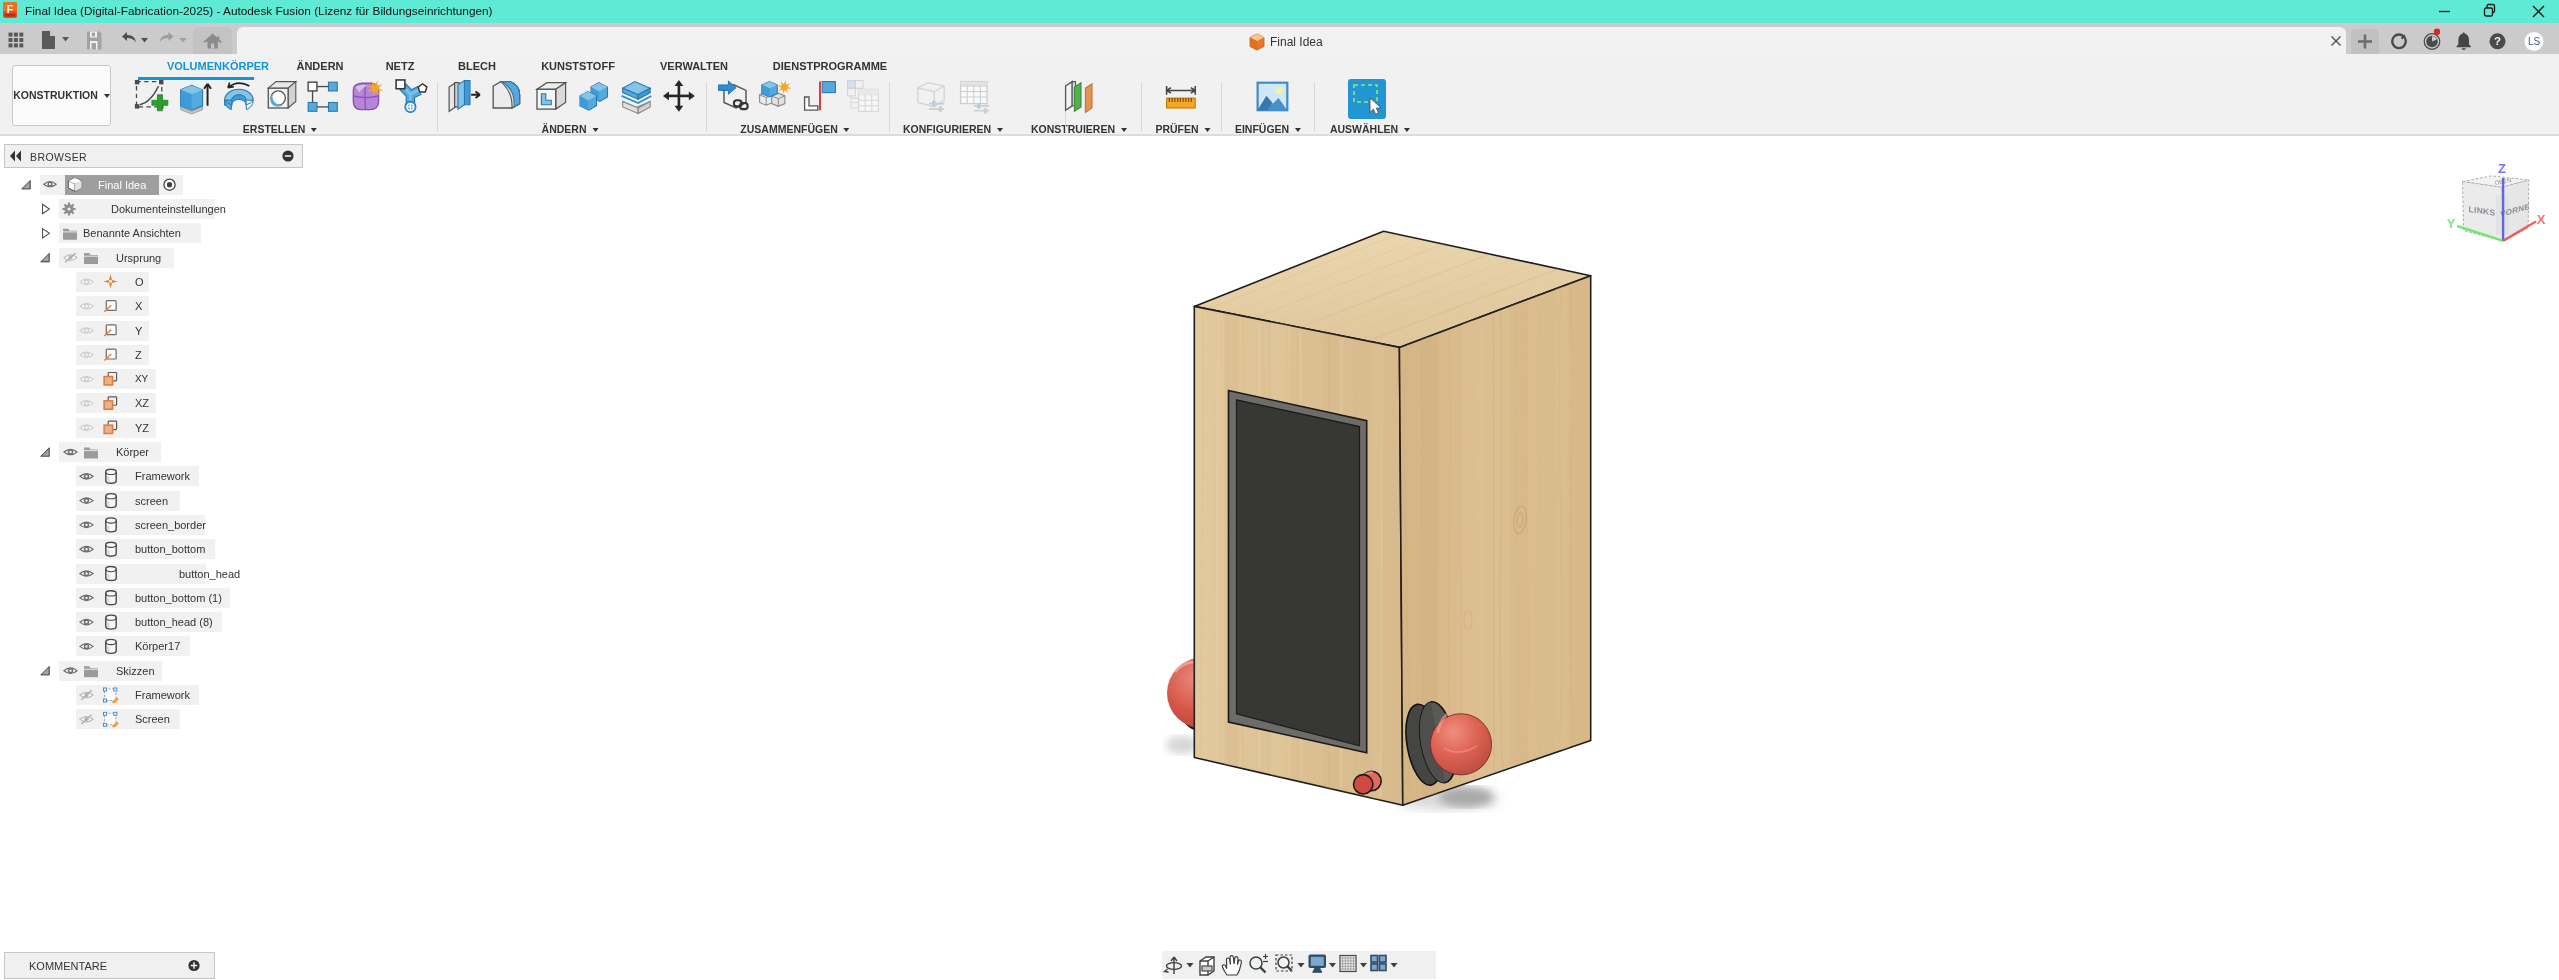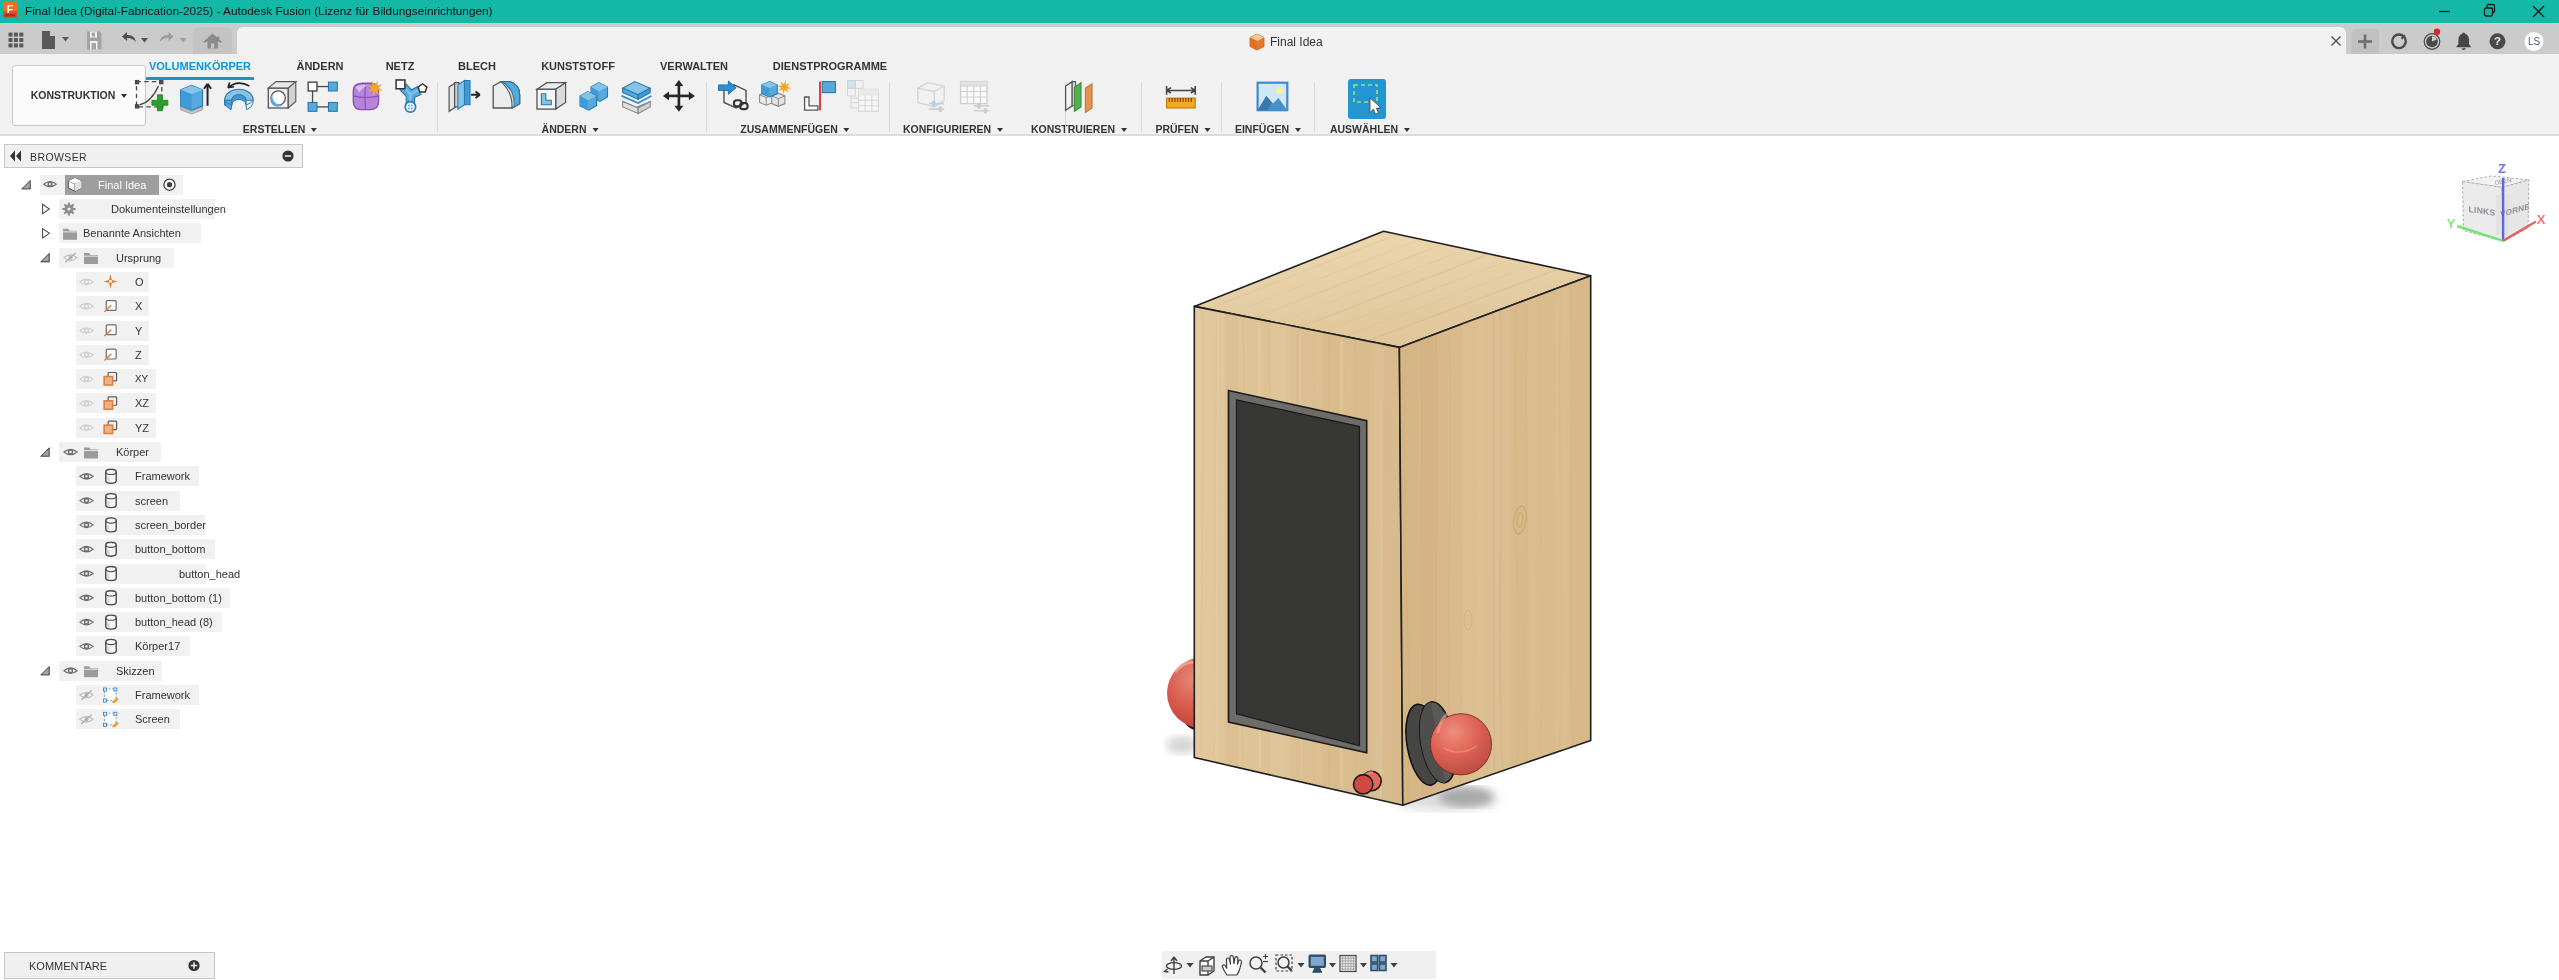--- a/index.html
+++ b/index.html
@@ -1,29 +1,29 @@
 <!DOCTYPE html>
 <html><head>
 <meta charset="utf-8">
 <style>
   * { margin:0; padding:0; box-sizing:border-box; }
   html,body { width:2559px; height:980px; overflow:hidden; background:#fff;
     font-family:"Liberation Sans", sans-serif; }
-  #titlebar { position:absolute; left:0; top:0; width:2559px; height:23px; background:#14b8a6; }
+  #titlebar { position:absolute; left:0; top:0; width:2559px; height:23px; background:#5eead4; }
   #titletext { position:absolute; left:25px; top:4px; font-size:11.8px; color:#111; }
   #tabstrip { position:absolute; left:0; top:23px; width:2559px; height:31px; background:#cbcbcb; }
   #activetab { position:absolute; left:237px; top:27px; width:2109px; height:27px; background:#f2f2f2; border-radius:6px 6px 0 0; }
   #tabname { position:absolute; left:1270px; top:35px; font-size:12px; color:#333; }
   #hometab { position:absolute; left:193px; top:27px; width:39px; height:27px; background:#c3c3c3; border-radius:6px 6px 0 0; }
   #plustab { position:absolute; left:2351px; top:29px; width:28px; height:25px; background:#c1c1c1; border-radius:5px 5px 0 0; }
   #ribbon { position:absolute; left:0; top:54px; width:2559px; height:82px; background:#f1f1f1; border-bottom:2px solid #dcdcdc; }
   .rtab { position:absolute; top:60px; height:16px; font-size:11px; font-weight:bold; color:#333; transform:translateX(-50%); white-space:nowrap; }
   .rtab.active { color:#0f96d5; }
   #tabunderline { position:absolute; left:138px; top:77px; width:116px; height:3px; background:#0f96d5; }
-  #konstr-btn { position:absolute; left:12px; top:65px; width:134px; height:61px; background:#fbfbfb; border:1px solid #c9c9c9; border-radius:3px; font-size:10.5px; font-weight:bold; color:#333; text-align:center; line-height:59px; }
+  #konstr-btn { position:absolute; left:12px; top:65px; width:99px; height:61px; background:#fbfbfb; border:1px solid #c9c9c9; border-radius:3px; font-size:10.5px; font-weight:bold; color:#333; text-align:center; line-height:59px; }
   .glabel { position:absolute; top:123px; height:13px; font-size:10.5px; font-weight:bold; color:#333; transform:translateX(-50%); white-space:nowrap; }
   .gsep { position:absolute; top:82px; width:1px; height:50px; background:#d9d9d9; }
   .caret { display:inline-block; width:0; height:0; border-left:3.5px solid transparent; border-right:3.5px solid transparent; border-top:4.5px solid #333; vertical-align:1px; margin-left:3px; }
 
   #browser-hdr { position:absolute; left:4px; top:144px; width:299px; height:24px; background:#f0f0f0; border:1px solid #c6c6c6; }
   #browser-hdr .t { position:absolute; left:25px; top:6px; font-size:10.5px; color:#333; letter-spacing:0.4px; }
   .trow { position:absolute; height:20px; background:#f1f1f1; }
   .trow .lbl { position:absolute; top:4px; font-size:11px; color:#333; white-space:nowrap; }
   #finalidea-hl { position:absolute; left:25px; top:0; width:94px; height:20px; background:#9e9e9e; color:#fff; font-size:11px; padding-left:33px; line-height:20px; }
 
@@ -37,21 +37,21 @@
 <div id="titlebar">
   <div id="titletext">Final Idea (Digital-Fabrication-2025) - Autodesk Fusion (Lizenz für Bildungseinrichtungen)</div>
 </div>
 <div id="tabstrip"></div>
 <div id="hometab"></div>
 <div id="activetab"></div>
 <div id="tabname">Final Idea</div>
 <div id="plustab"></div>
 <div id="ribbon"></div>
 <div id="tabunderline"></div>
-<div class="rtab active" style="left:200px;">VOLUMENKÖRPER</div>
+<div class="rtab active" style="left:218px;">VOLUMENKÖRPER</div>
 <div class="rtab" style="left:320px;">ÄNDERN</div>
 <div class="rtab" style="left:400px;">NETZ</div>
 <div class="rtab" style="left:477px;">BLECH</div>
 <div class="rtab" style="left:578px;">KUNSTSTOFF</div>
 <div class="rtab" style="left:694px;">VERWALTEN</div>
 <div class="rtab" style="left:830px;">DIENSTPROGRAMME</div>
 <div id="konstr-btn">KONSTRUKTION <span class="caret"></span></div>
 
 <div class="glabel" style="left:280px;">ERSTELLEN <span class="caret"></span></div>
 <div class="glabel" style="left:570px;">ÄNDERN <span class="caret"></span></div>

